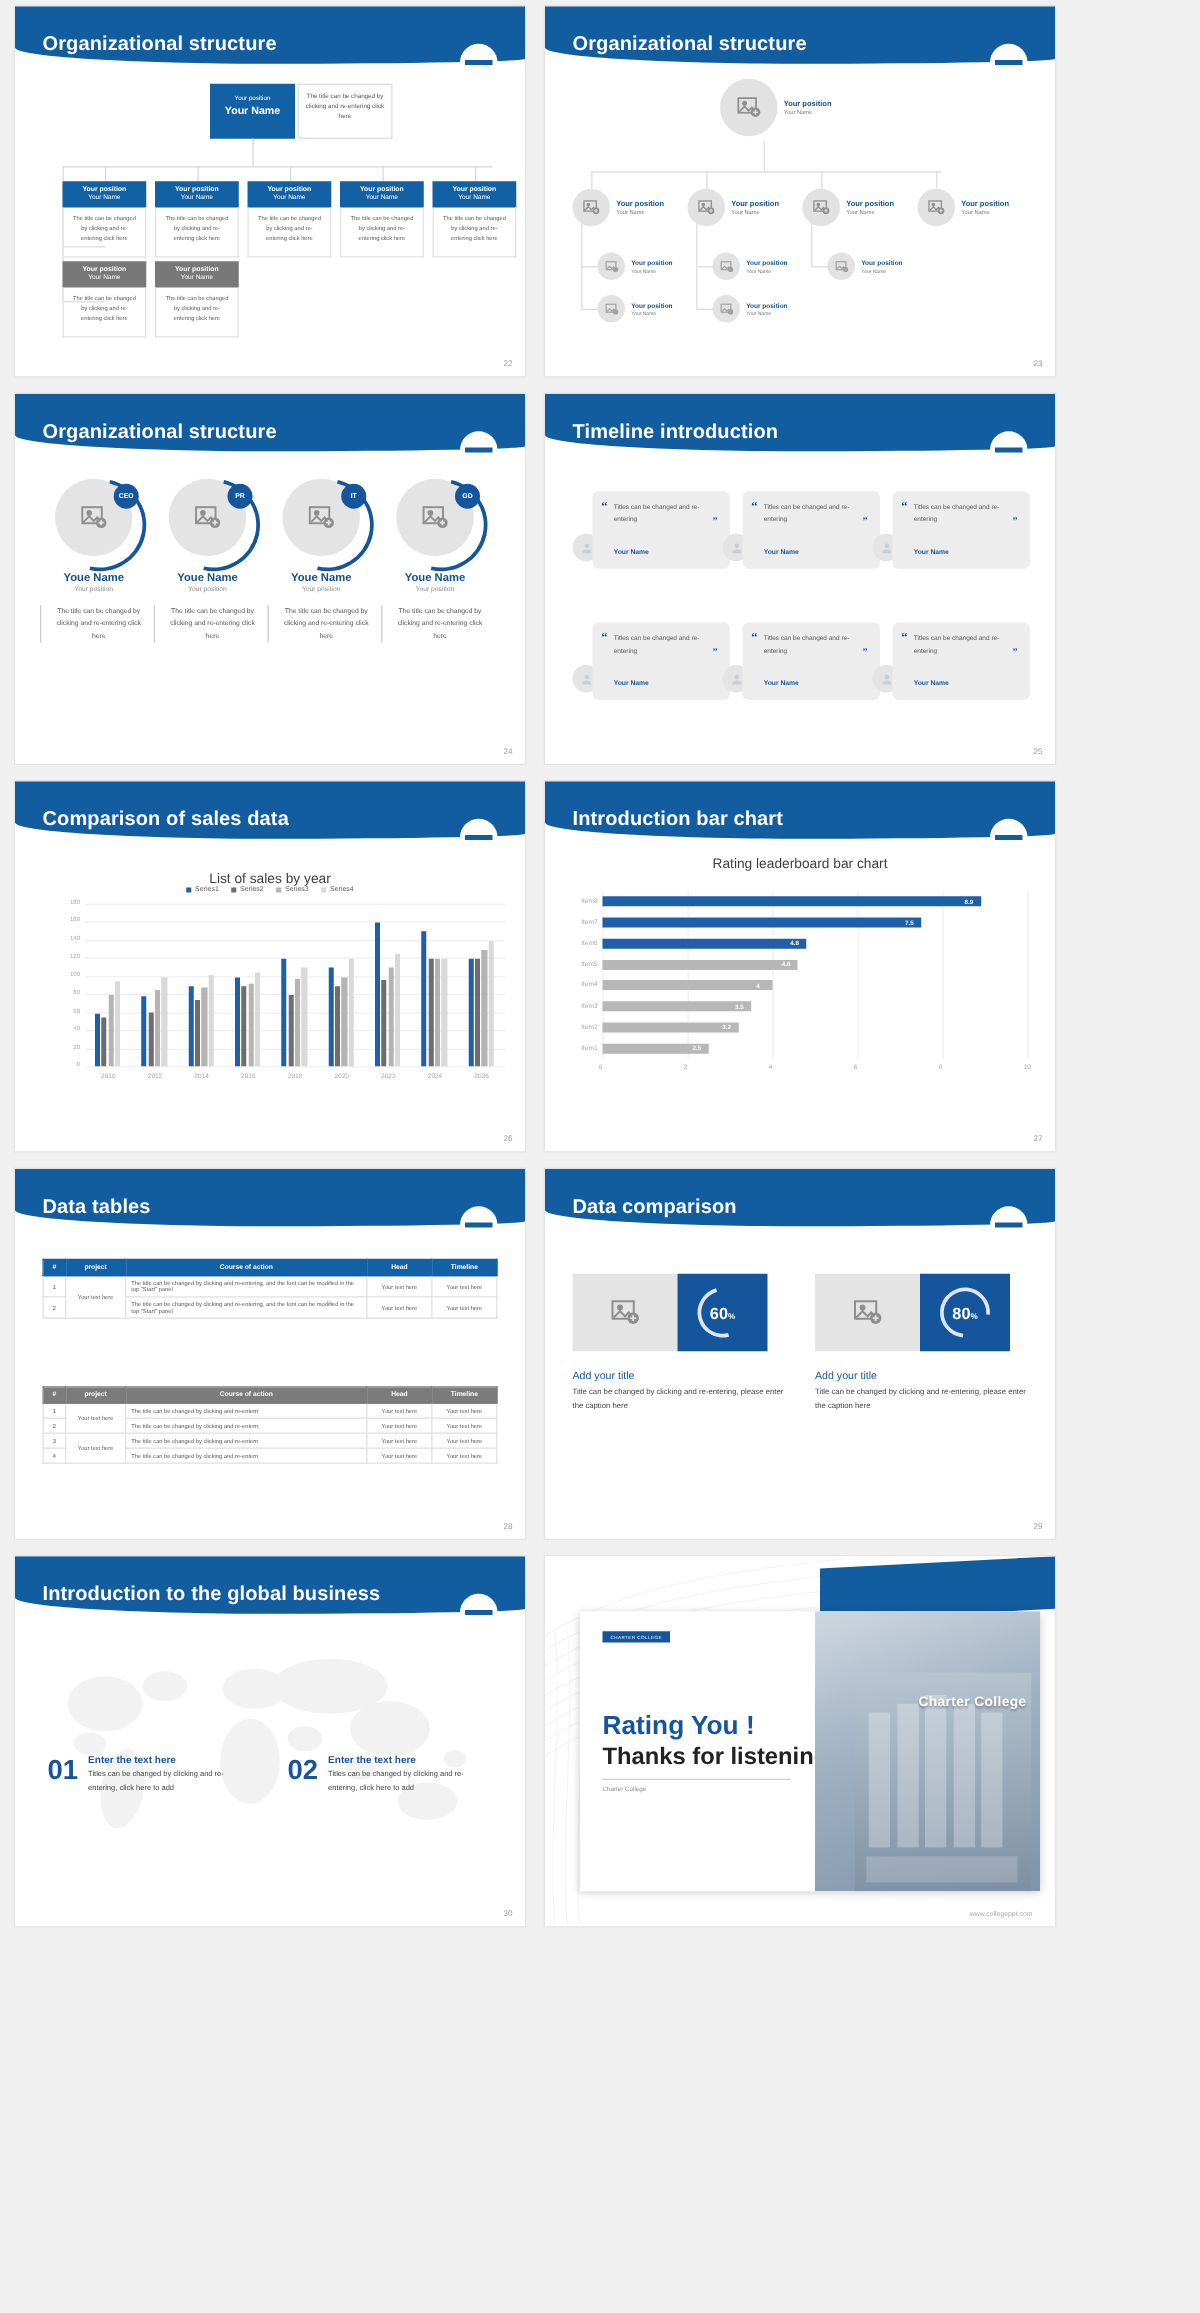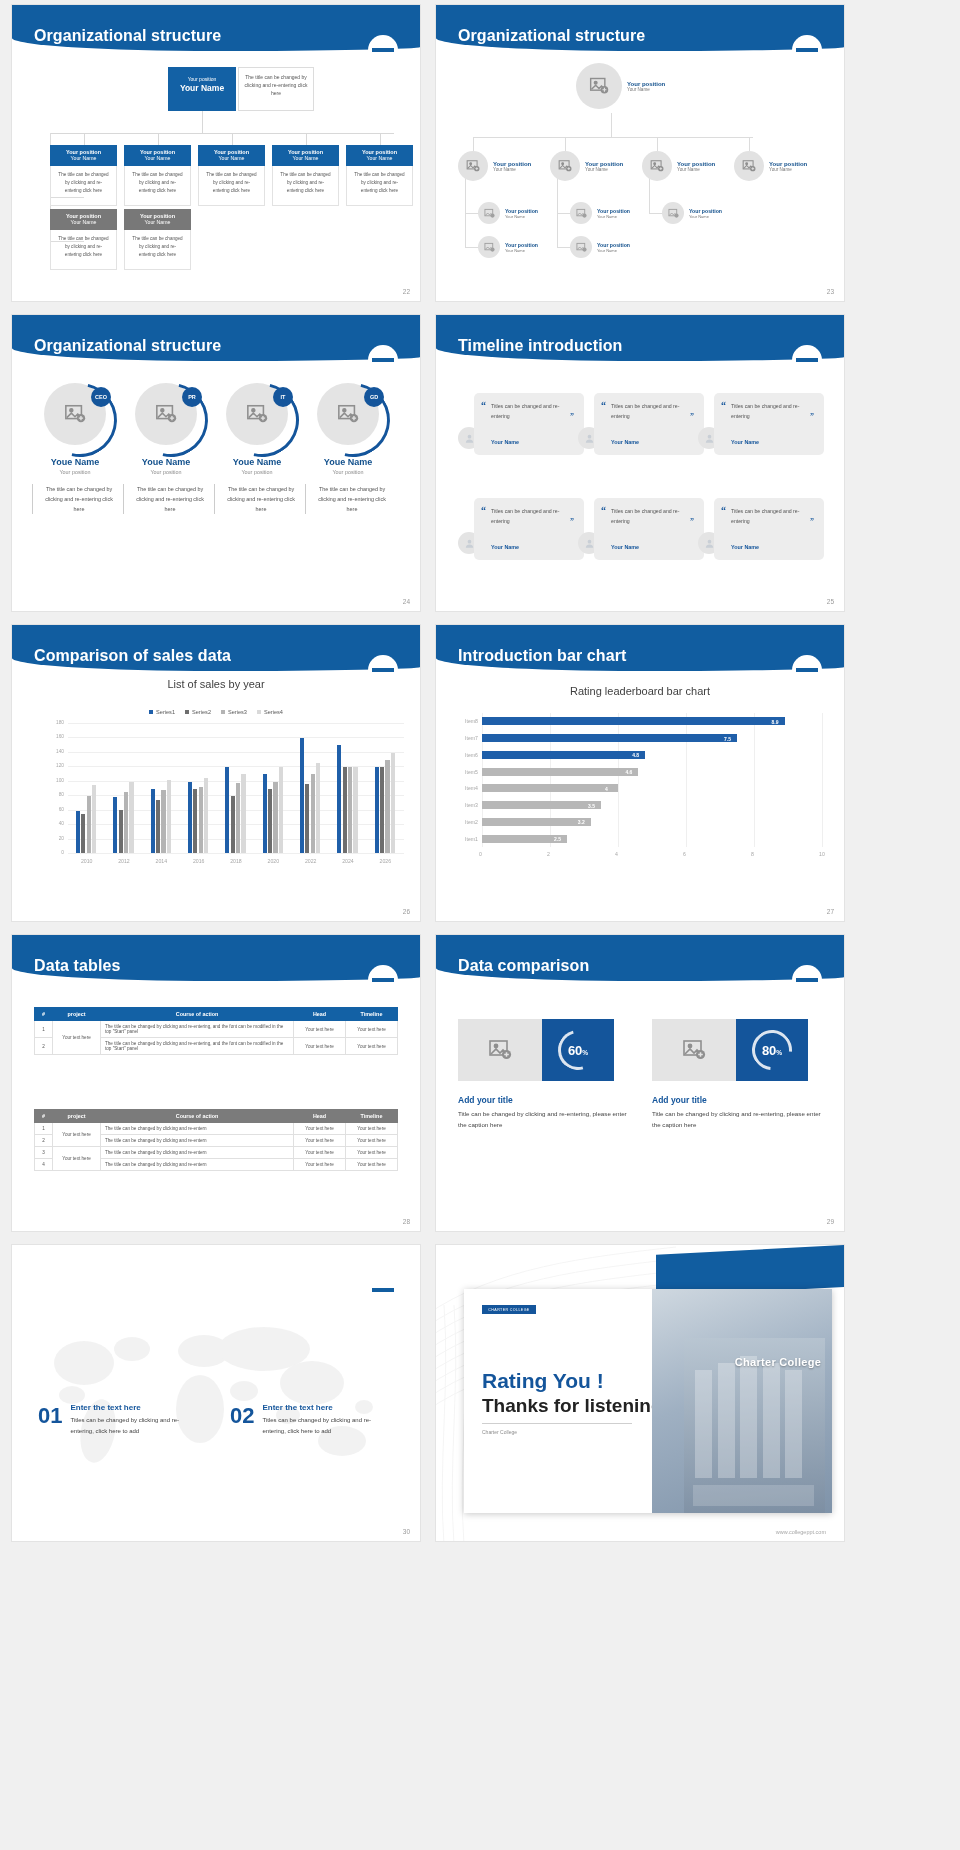--- a/index.html
+++ b/index.html
@@ -133,21 +133,21 @@
   
   .dc-wrap { position:absolute; display:flex; }
   .dc-img { width:84px; height:62px; background:#e4e4e4; display:flex;
             align-items:center; justify-content:center; }
   .dc-pct { width:72px; height:62px; background:#14559b; display:flex;
             align-items:center; justify-content:center; position:relative; }
   .dc-ring { width:40px; height:40px; border-radius:50%; border:3px solid rgba(255,255,255,.85);
              position:absolute; }
   .dc-pct span { font-size:13px; color:#fff; font-weight:bold; position:relative; z-index:2; }
   .dc-pct span small { font-size:6.5px; }
-  .dc-t { font-size:8.5px; font-weight:bold; color:#14559b; }
+  .dc-t { font-size:8.5px; font-weight:normal; color:#14559b; }
   .dc-d { font-size:6.2px; color:#444; line-height:1.75; margin-top:4px; }
   
   .worldbg { position:absolute; left:0; top:46px; width:100%; bottom:0; opacity:.5; }
   .num { font-size:22px; font-weight:bold; color:#14559b; }
   .gi-t { font-size:8px; font-weight:bold; color:#14559b; }
   .gi-d { font-size:6px; color:#444; line-height:1.8; margin-top:3px; }
   
   .ty-outer { position:absolute; inset:0; background:#fff; overflow:hidden; }
   .ty-blue { position:absolute; right:0; top:0; width:46%; height:42px; background:#115DA0;
              transform:skewY(-3deg); transform-origin:right top;}
@@ -592,21 +592,21 @@
 
   <div class="slide">
     <div class="banner">
       <div class="bg"></div>
       <h2>Comparison of sales data</h2>
     </div>
     <div class="logo-dot">
         <i></i>
       </div>
 
-    <div class="chart-title" style="top:53px">List of sales by year</div>
+    <div class="chart-title" style="top:72px">List of sales by year</div>
     <div class="legend" id="legend-bar" style="top:84px">
         <span>
           <i style="background: rgb(31, 95, 169);"></i>
           <span>Series1</span>
         </span>
         <span>
           <i style="background: rgb(110, 110, 110);"></i>
           <span>Series2</span>
         </span>
         <span>
@@ -866,20 +866,24 @@
     </div>
     <div style="position:absolute;left:216px;top:160px;width:170px">
       <div class="dc-t">Add your title</div>
       <div class="dc-d">Title can be changed by clicking and re-entering, please enter the caption here</div>
     </div>
 
     <div class="pageno">29</div>
   </div>
 
   <div class="slide">
+    <div class="banner">
+      <div class="bg"></div>
+      <h2>Introduction to the global business</h2>
+    </div>
     <div class="logo-dot">
         <i></i>
       </div>
 
     <svg class="worldbg" viewBox="0 0 408 250" preserveAspectRatio="xMidYMid meet">
       <g fill="#e6e6e6">
         <ellipse cx="72" cy="72" rx="30" ry="22"></ellipse>
           <ellipse cx="60" cy="104" rx="13" ry="9"></ellipse>
         <ellipse cx="86" cy="140" rx="17" ry="32" transform="rotate(10 86 140)"></ellipse>
         <ellipse cx="192" cy="60" rx="26" ry="16"></ellipse>

